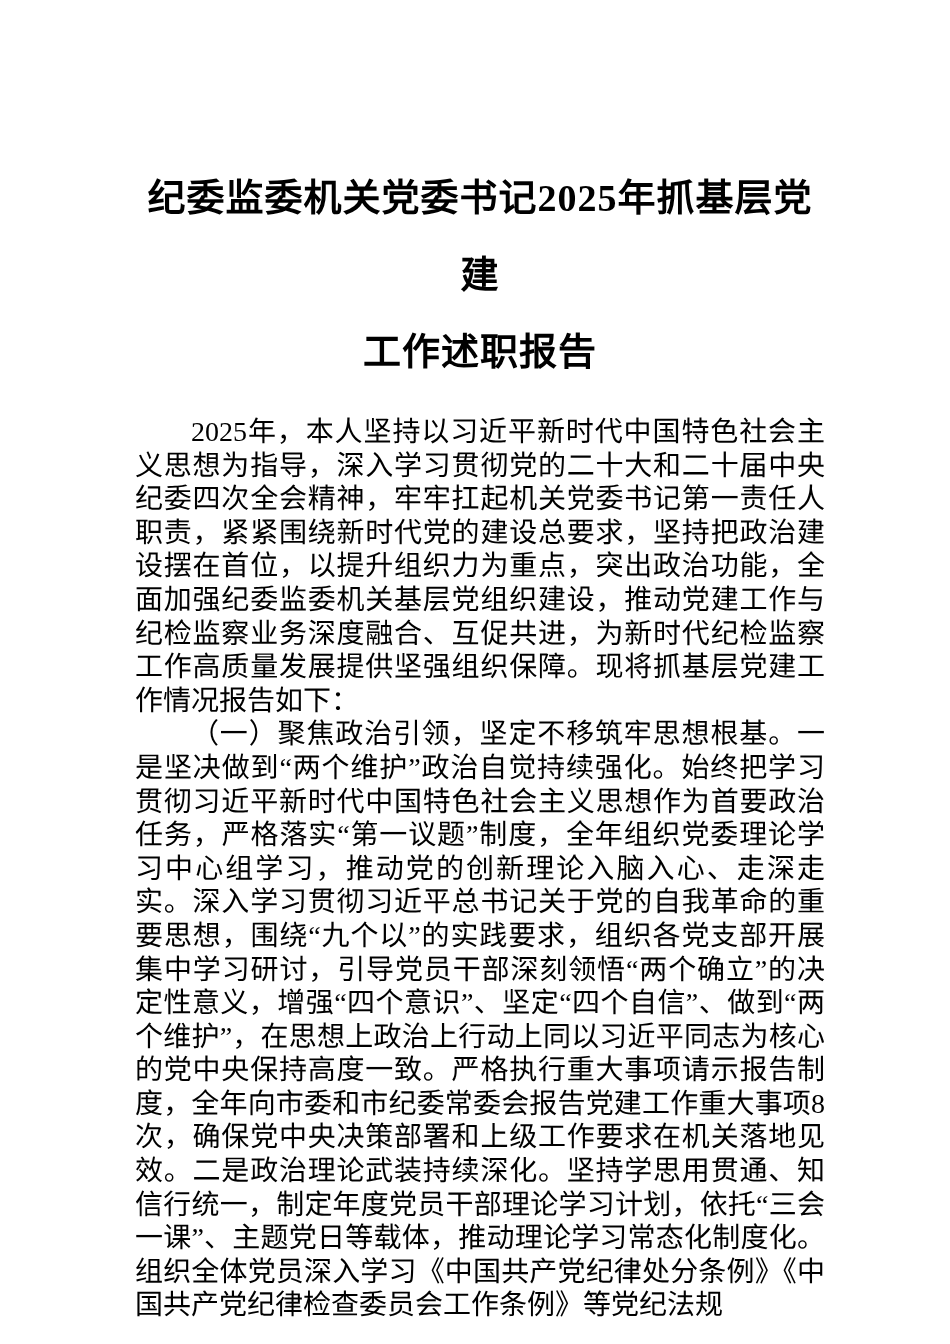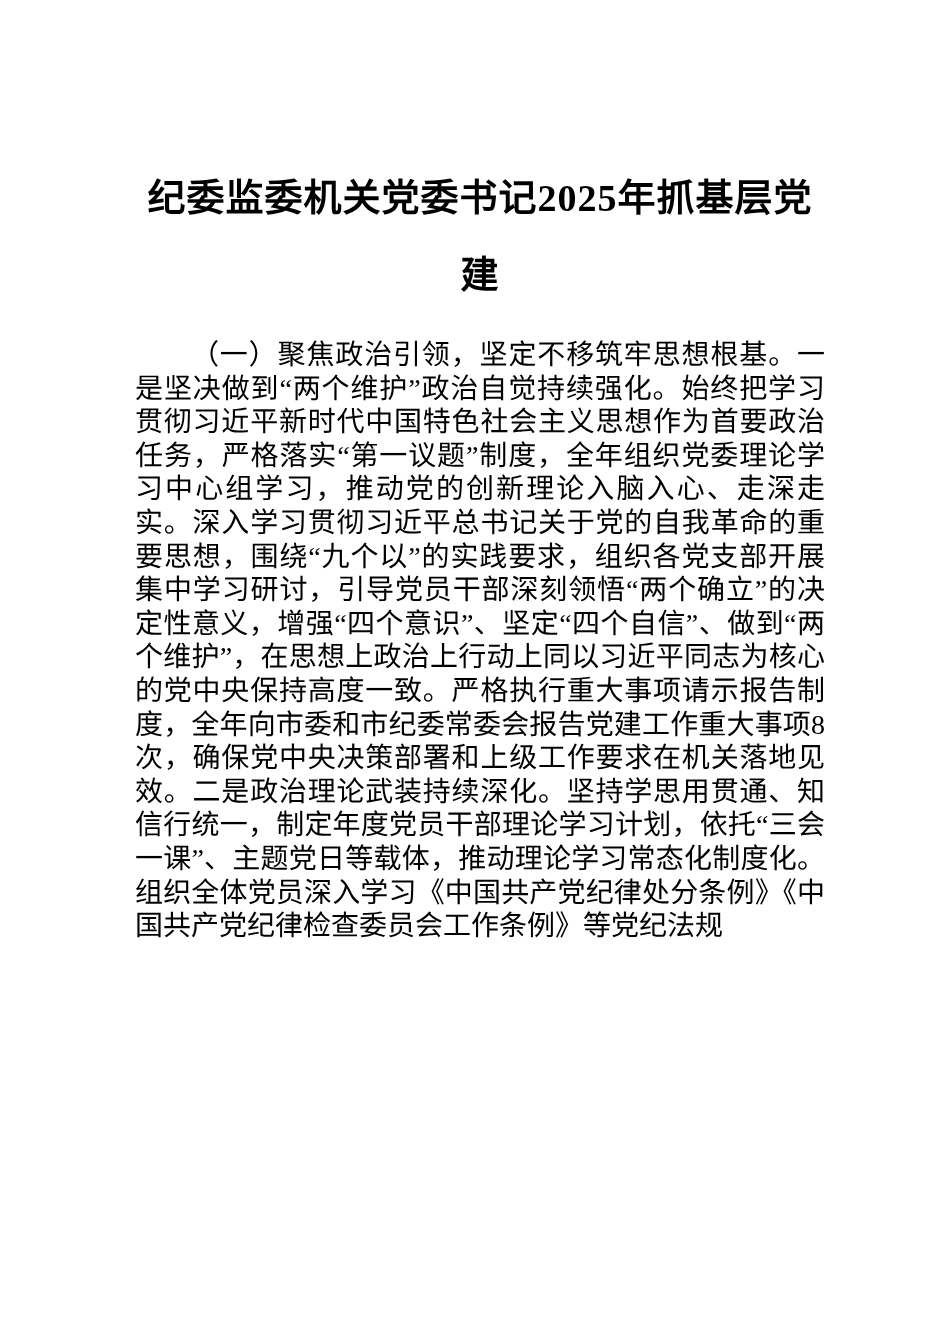--- a/index.html
+++ b/index.html
@@ -47,20 +47,22 @@
     }
   </style>
 </head>
 <body>
 
 <div class="page">
   <div class="content">
 
     <h1 class="doc-title">
       <span class="title-line">纪委监委机关党委书记2025年抓基层党建</span>
+      <span class="title-line">工作述职报告</span>
     </h1>
 
     <div class="body-text">
+      <p>2025年，本人坚持以习近平新时代中国特色社会主义思想为指导，深入学习贯彻党的二十大和二十届中央纪委四次全会精神，牢牢扛起机关党委书记第一责任人职责，紧紧围绕新时代党的建设总要求，坚持把政治建设摆在首位，以提升组织力为重点，突出政治功能，全面加强纪委监委机关基层党组织建设，推动党建工作与纪检监察业务深度融合、互促共进，为新时代纪检监察工作高质量发展提供坚强组织保障。现将抓基层党建工作情况报告如下：</p>
       <p>（一）聚焦政治引领，坚定不移筑牢思想根基。一是坚决做到“两个维护”政治自觉持续强化。始终把学习贯彻习近平新时代中国特色社会主义思想作为首要政治任务，严格落实“第一议题”制度，全年组织党委理论学习中心组学习，推动党的创新理论入脑入心、走深走实。深入学习贯彻习近平总书记关于党的自我革命的重要思想，围绕“九个以”的实践要求，组织各党支部开展集中学习研讨，引导党员干部深刻领悟“两个确立”的决定性意义，增强“四个意识”、坚定“四个自信”、做到“两个维护”，在思想上政治上行动上同以习近平同志为核心的党中央保持高度一致。严格执行重大事项请示报告制度，全年向市委和市纪委常委会报告党建工作重大事项8次，确保党中央决策部署和上级工作要求在机关落地见效。二是政治理论武装持续深化。坚持学思用贯通、知信行统一，制定年度党员干部理论学习计划，依托“三会一课”、主题党日等载体，推动理论学习常态化制度化。组织全体党员深入学习《中国共产党纪律处分条例》《中国共产党纪律检查委员会工作条例》等党纪法规</p>
     </div>
 
   </div>
 </div>
 
 </body></html>

